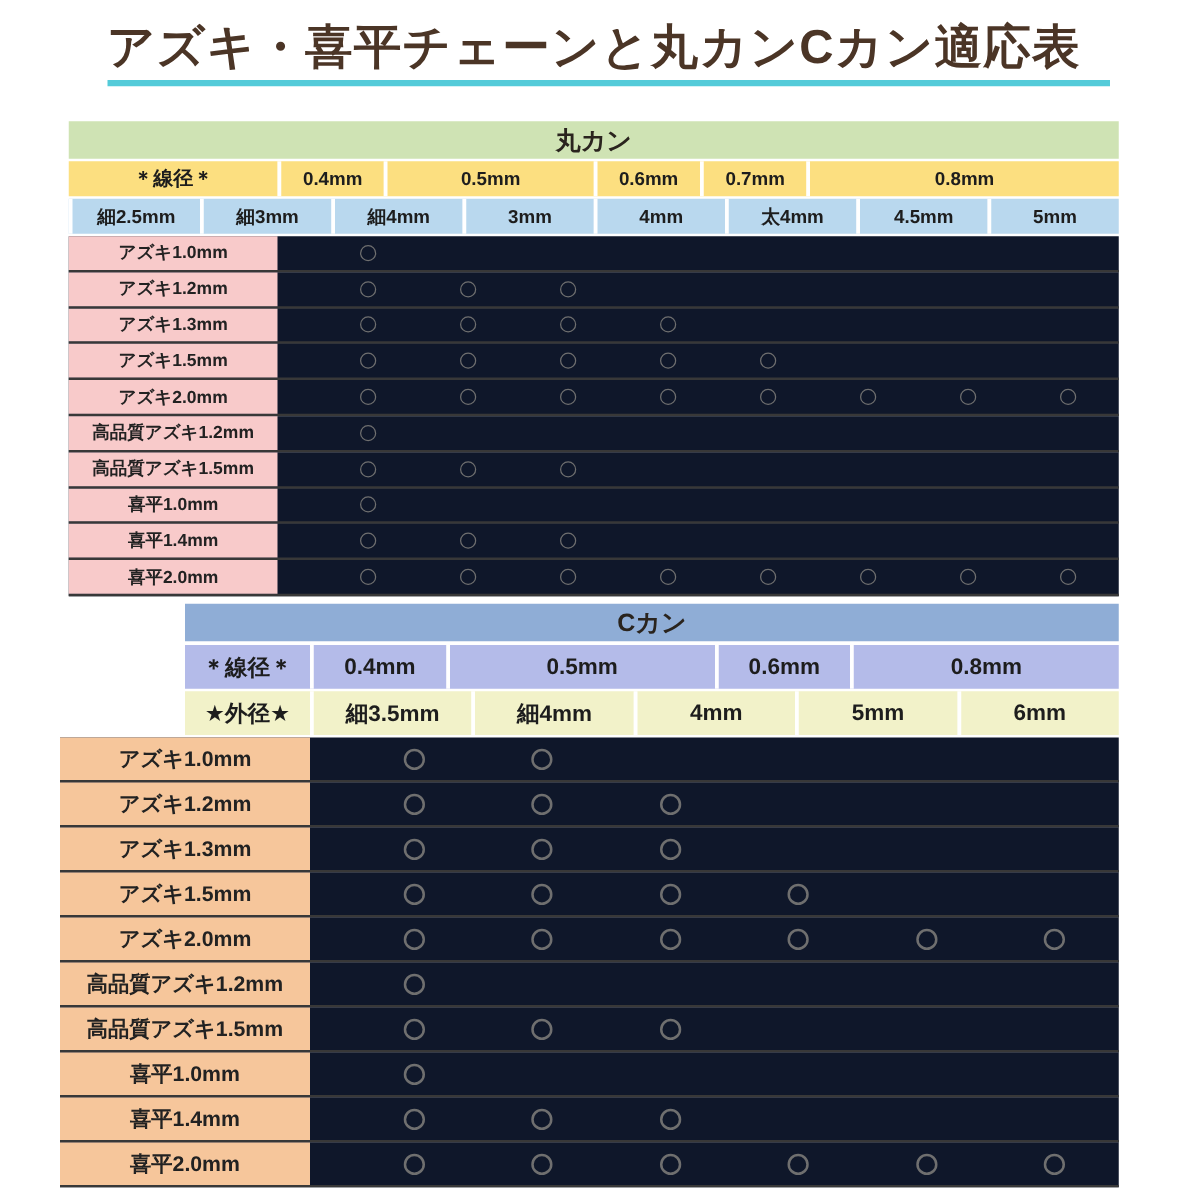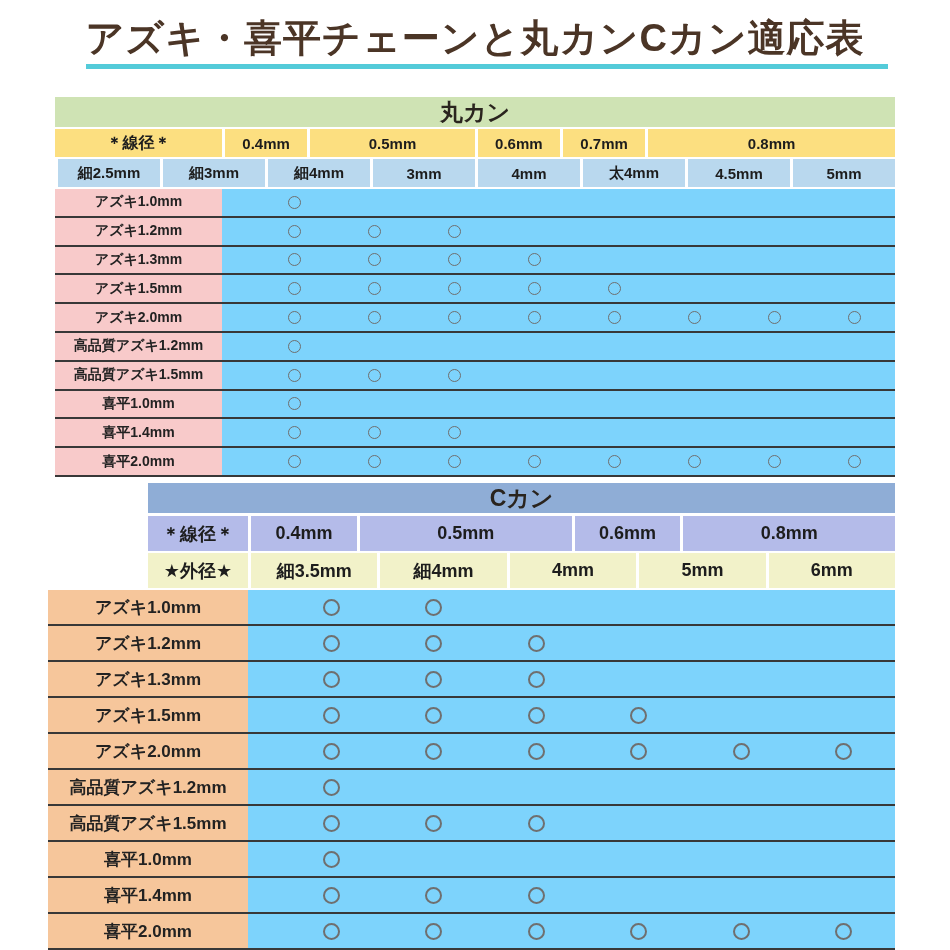--- a/index.html
+++ b/index.html
@@ -25,34 +25,34 @@
   .title-underline {
     position:absolute; top:64px; left:86px;
     width:802px; height:5px;
     background:var(--title_underline,#54cbd9);
   }
 
   
   .table { position:absolute; }
   .t-header {
     height:30px; display:flex; align-items:center; justify-content:center;
-    font-size:23px; font-weight:bold; color:#2a241e;
+    font-size:20px; font-weight:bold; color:#2a241e;
   }
   .h-row  { display:flex; }
   .h-label {
     display:flex; align-items:center; justify-content:center;
     font-weight:bold; color:#1d1d1d;
   }
   .h-cells { flex:1 1 0; display:flex;justify-content:space-between; }
   .h-cell  {
     border-left:3px solid #ffffff;
     display:flex; align-items:center; justify-content:center;
     font-weight:bold; color:#1d1d1d;
   }
-  .row { display:flex; border-bottom:2px solid var(--row_border,#383838); background:#7dd3fc;gap:32px; }
+  .row { display:flex; border-bottom:2px solid var(--row_border,#383838); background:#0f172a;gap:32px; }
   .row-label {
     display:flex; align-items:center; justify-content:center;
     font-weight:bold; color:#222222;
   }
   .cells { flex:1 1 0; display:flex; }
   .cell  { flex:1 1 0; display:flex; align-items:center; justify-content:center; }
   .circle {
     display:block; border-radius:50%;
     border:1.5px solid var(--circle,#6f6f6f);
     background:transparent;

